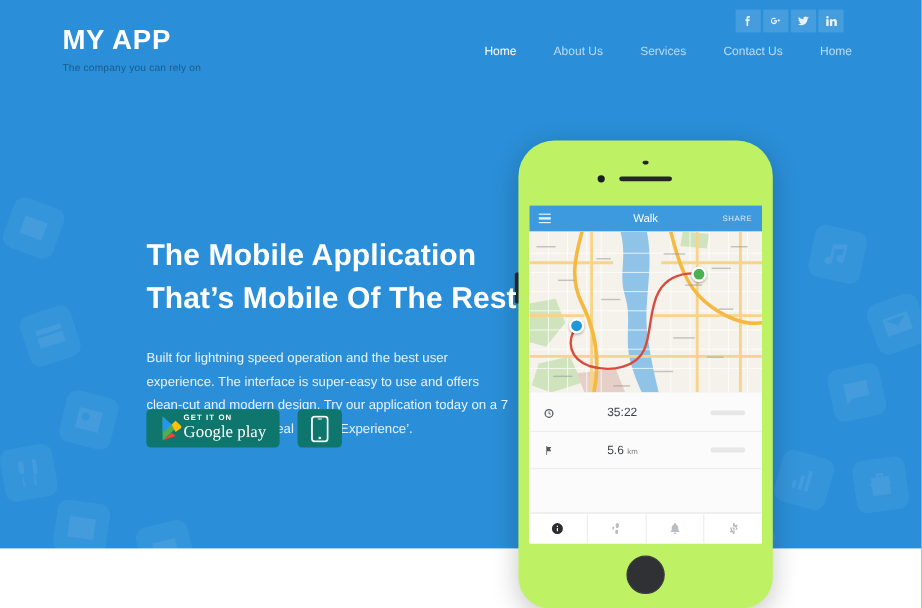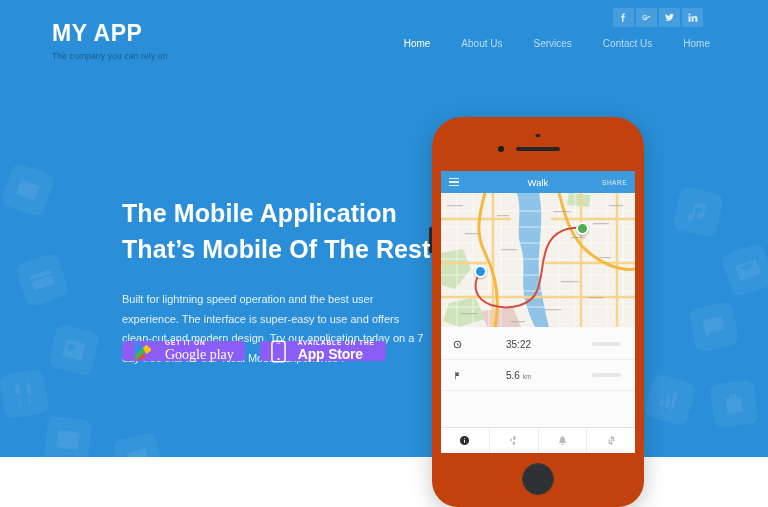--- a/index.html
+++ b/index.html
@@ -127,27 +127,27 @@
   
   #store-badges {
     position: absolute;
     left: 122px;
     top: 341px;
     display: flex;
     gap: 15px;
     z-index: 4;
   }
   .badge {
-    height: 20px;
-    background: #8b5cf6;
+    height: 32px;
+    background: #0f766e;
     border-radius: 4px;
     display: flex;
     align-items: center;
     padding: 0 11px;
-    gap: 12px;
+    gap: 0;
     cursor: pointer;
   }
   .badge-txt { display: flex; flex-direction: column; justify-content: center; }
   .badge-small {
     font-size: 6.5px;
     color: #ffffff;
     letter-spacing: 0.9px;
     font-weight: bold;
     line-height: 1.1;
   }
@@ -161,21 +161,21 @@
   .badge-big.store { font-weight: bold; letter-spacing: -0.2px; }
   .badge-icon { flex: none; display: flex; align-items: center; }
 
   
   #phone {
     position: absolute;
     left: 432px;
     top: 117px;
     width: 212px;
     height: 390px;
-    background: #c2410c;
+    background: #bef264;
     border-radius: 30px 30px 26px 26px;
     box-shadow: 0 6px 22px rgba(0,0,0,0.22);
     z-index: 3;
   }
   #phone-speaker {
     position: absolute;
     top: 30px; left: 50%;
     transform: translateX(-50%);
     width: 44px; height: 4px;
     background: #232528;
@@ -460,24 +460,20 @@
         <span class="badge-big play">Google play</span>
       </span>
     </div>
     <div class="badge">
       <span class="badge-icon">
         <svg width="15" height="23" viewBox="0 0 16 24">
           <rect x="1" y="1" width="14" height="22" rx="2.5" fill="none" stroke="#ffffff" stroke-width="1.6"></rect>
           <circle cx="8" cy="20" r="1.2" fill="#ffffff"></circle>
           <rect x="6" y="2.6" width="4" height="0.9" rx="0.4" fill="#ffffff"></rect>
         </svg>
-      </span>
-      <span class="badge-txt">
-        <span class="badge-small">AVAILABLE ON THE</span>
-        <span class="badge-big store">App Store</span>
       </span>
     </div>
   </div>
 
   <div id="phone">
     <div id="phone-sensor"></div>
     <div id="phone-camera"></div>
     <div id="phone-speaker"></div>
     <div id="phone-side-btn"></div>
 

